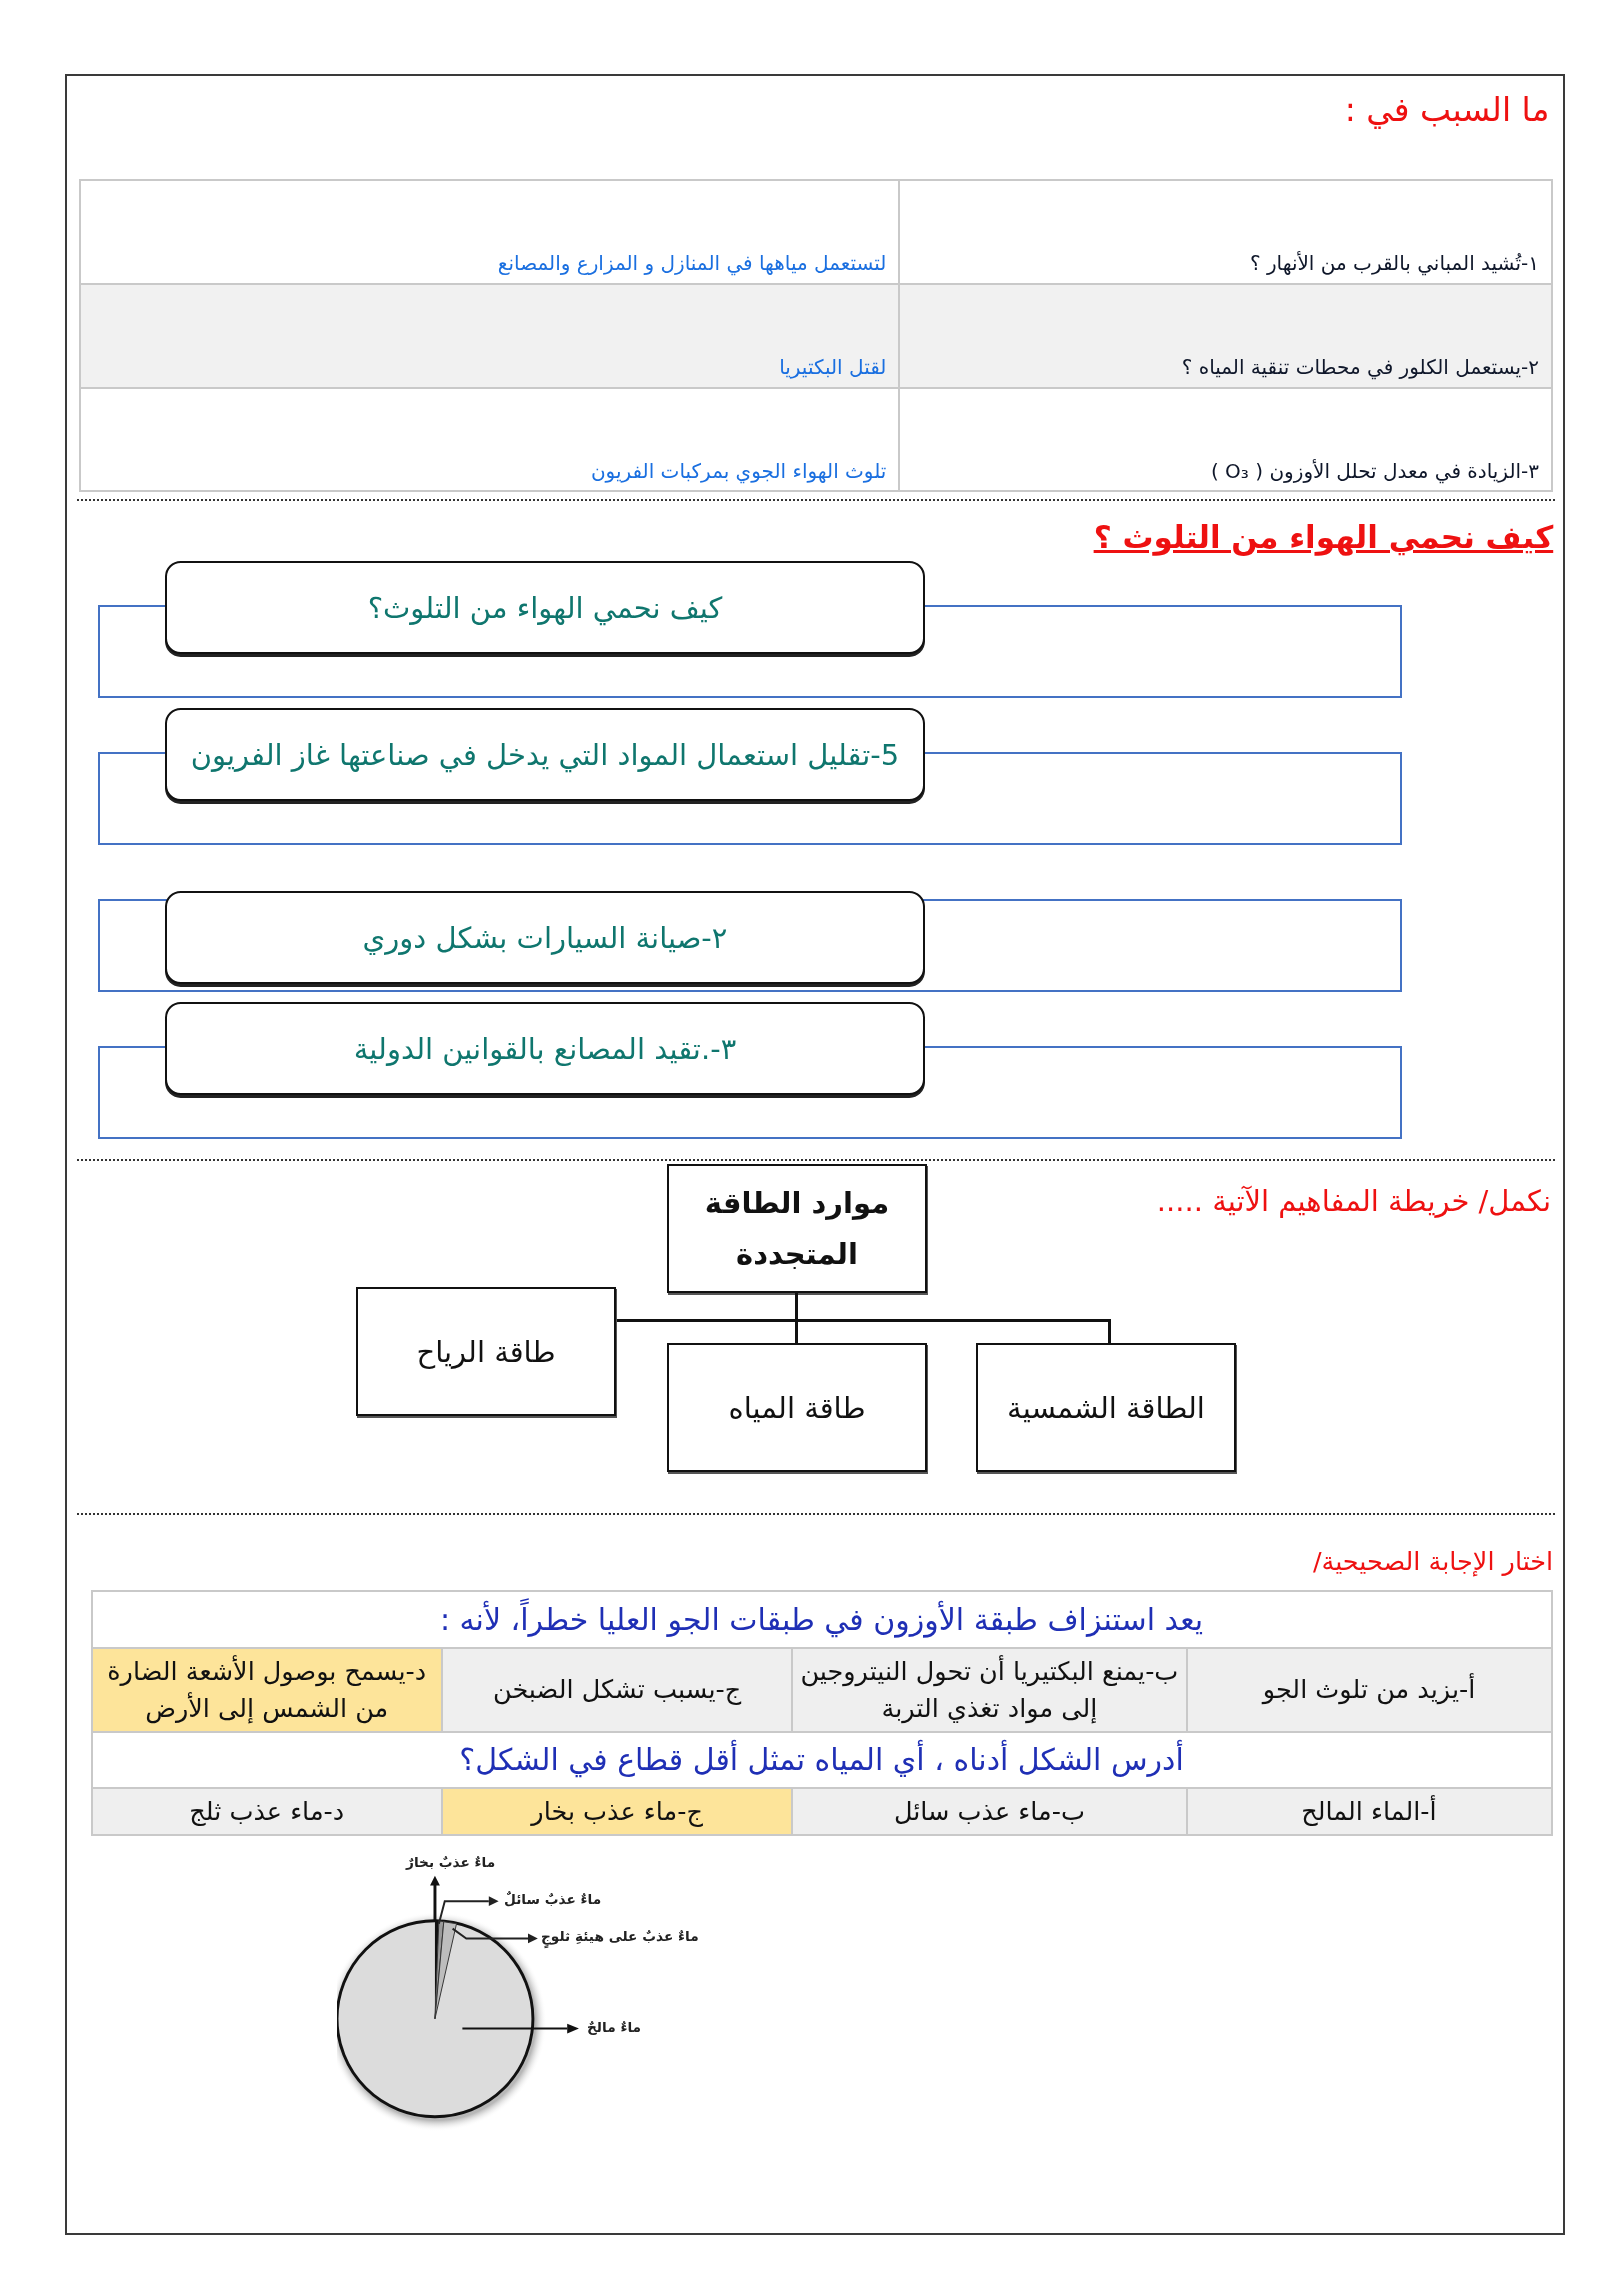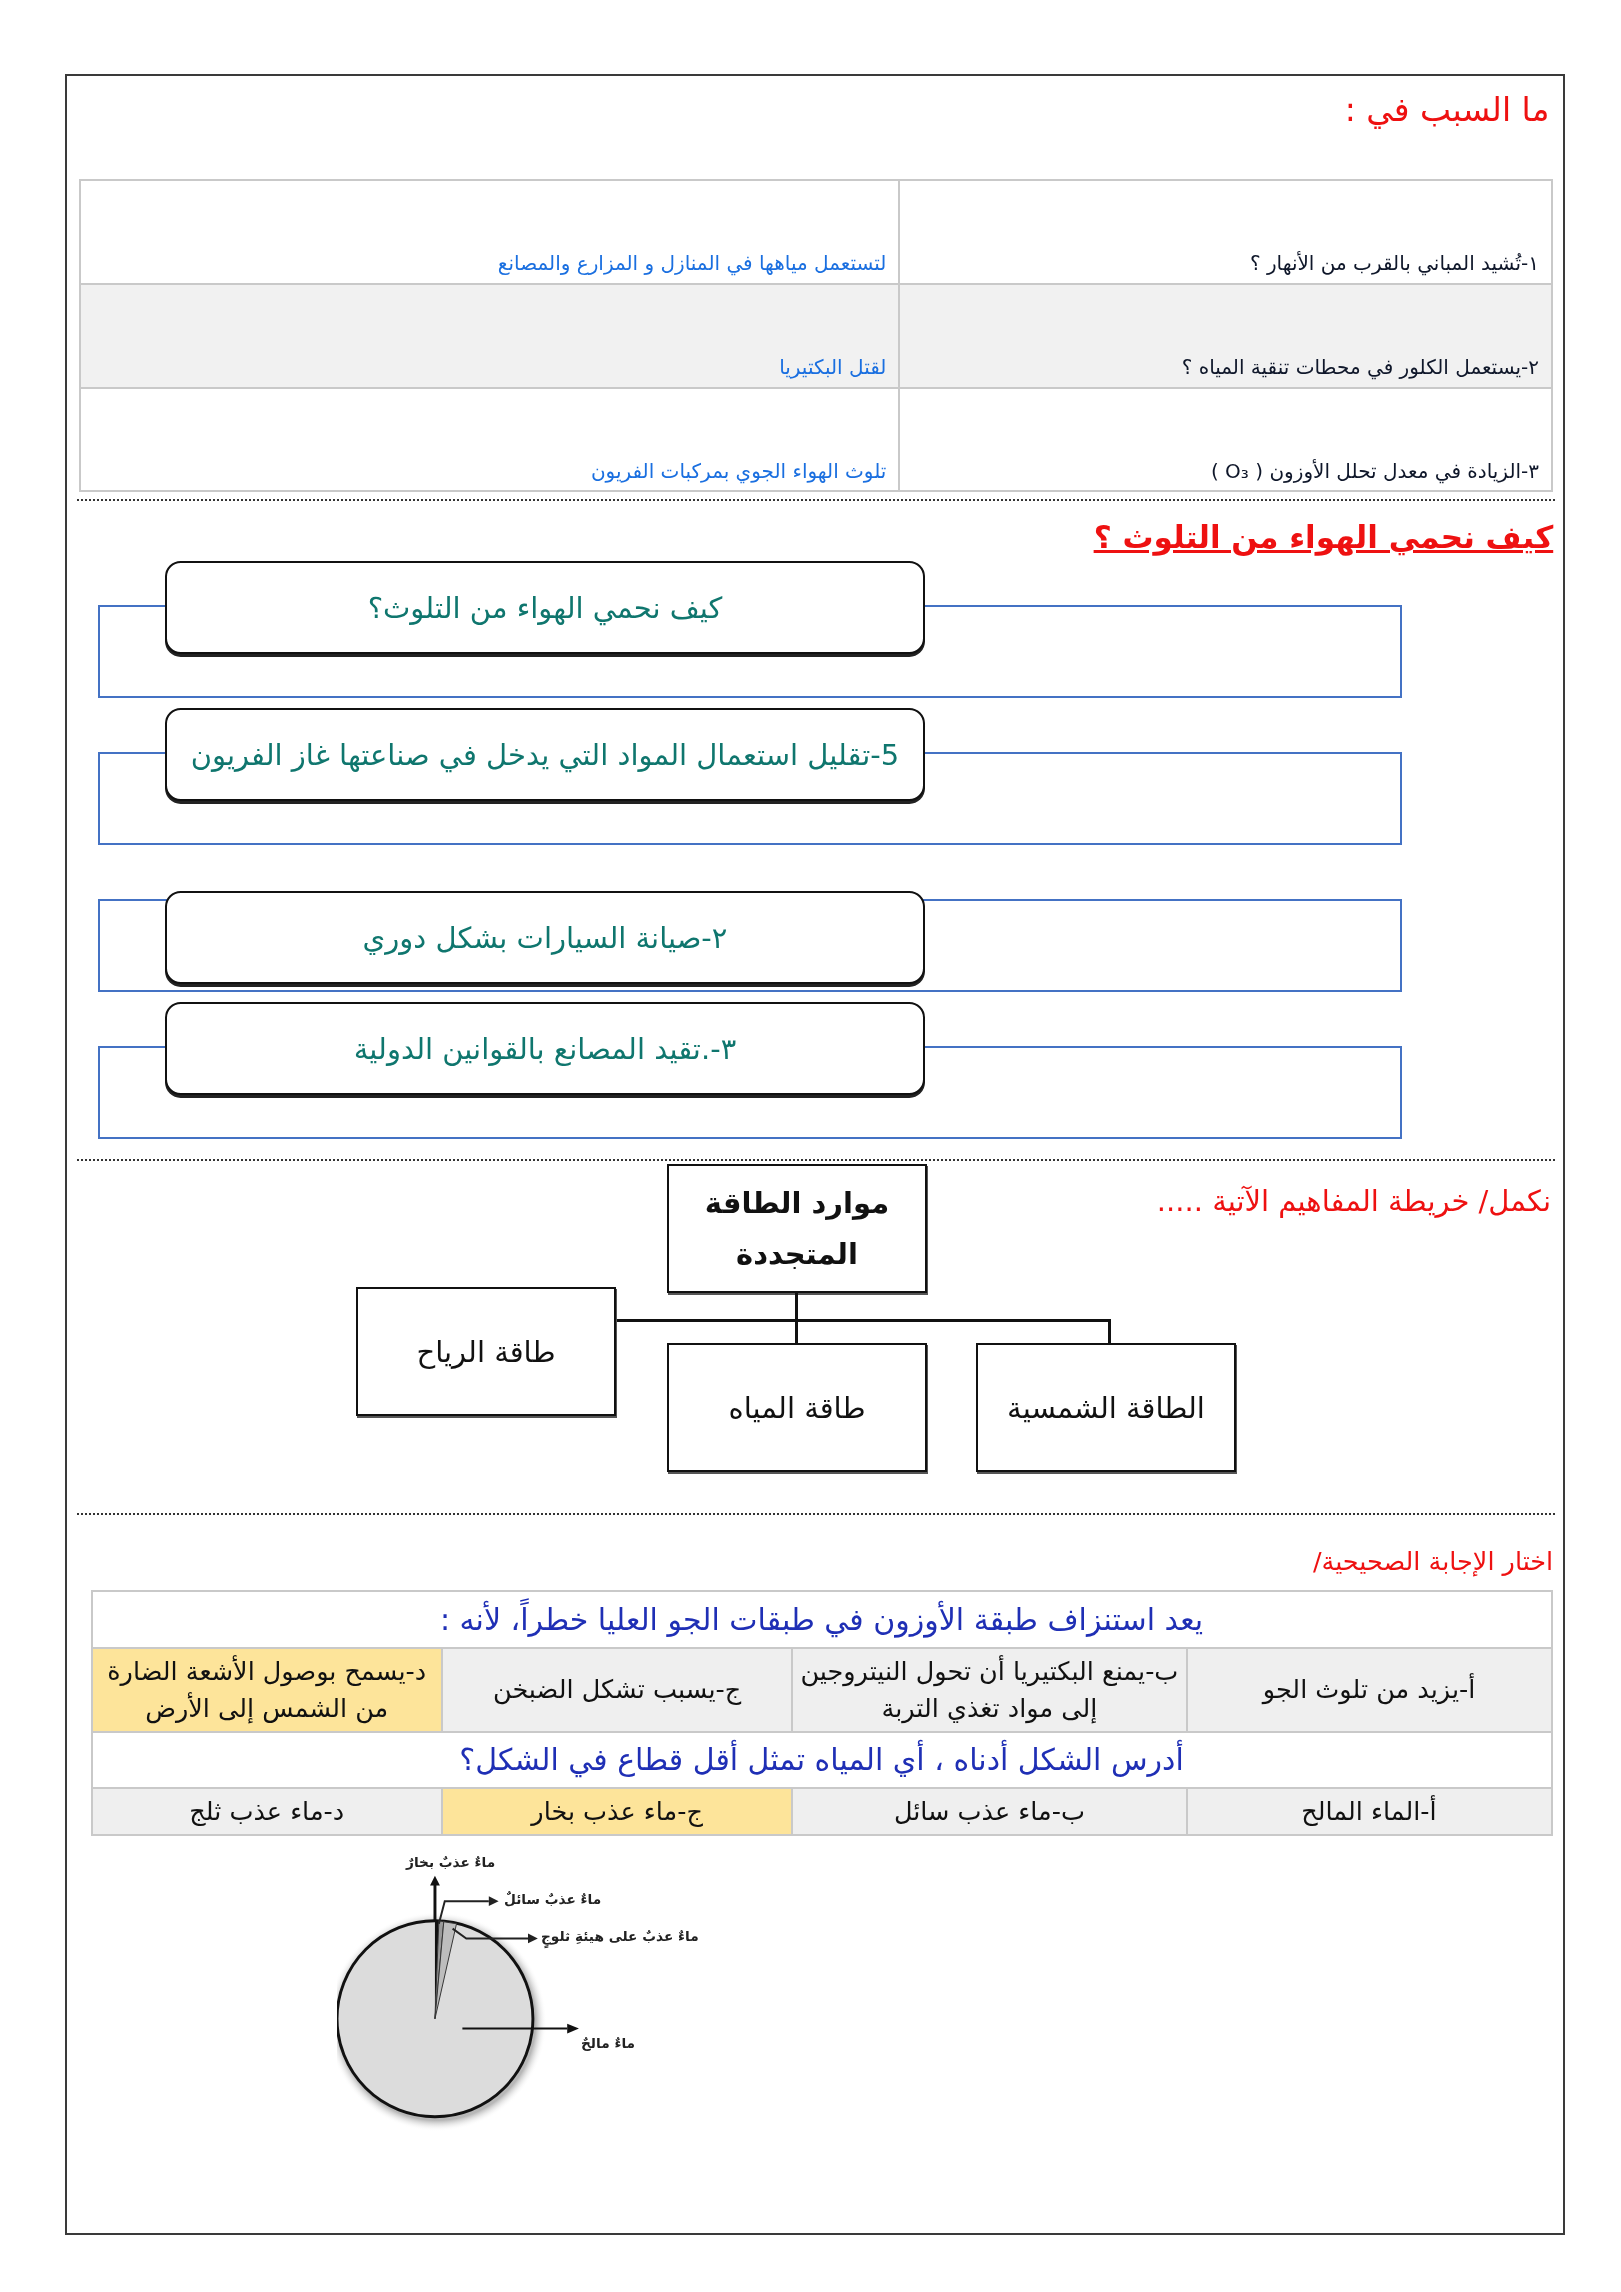--- a/index.html
+++ b/index.html
@@ -126,17 +126,17 @@
       <polyline points="104,75 110,52 155,52" fill="none" stroke="#222" stroke-width="2"></polyline>
       <polygon points="155,47 165,52 155,57" fill="#222"></polygon>
       <polyline points="118,80 132,90 195,90" fill="none" stroke="#222" stroke-width="2"></polyline>
       <polygon points="195,85 205,90 195,95" fill="#222"></polygon>
       <line x1="128" y1="182" x2="235" y2="182" stroke="#111" stroke-width="2"></line>
       <polygon points="235,177 247,182 235,187" fill="#111"></polygon>
     </svg>
     <div class="pie-label" style="left:69px; top:3.9px;">ماءٌ عذبٌ بخارٌ</div>
     <div class="pie-label" style="left:167px; top:41px;">ماءٌ عذبٌ سائلٌ</div>
     <div class="pie-label" style="left:204px; top:78px;">ماءٌ عذبٌ على هيئةِ ثلوجٍ</div>
-    <div class="pie-label" style="left:244px; top:169px;margin-top:16px;">ماءٌ مالحٌ</div>
+    <div class="pie-label" style="left:250px; top:169px;">ماءٌ مالحٌ</div>
   </div>
 
 </div>
 
 
 </body></html>

